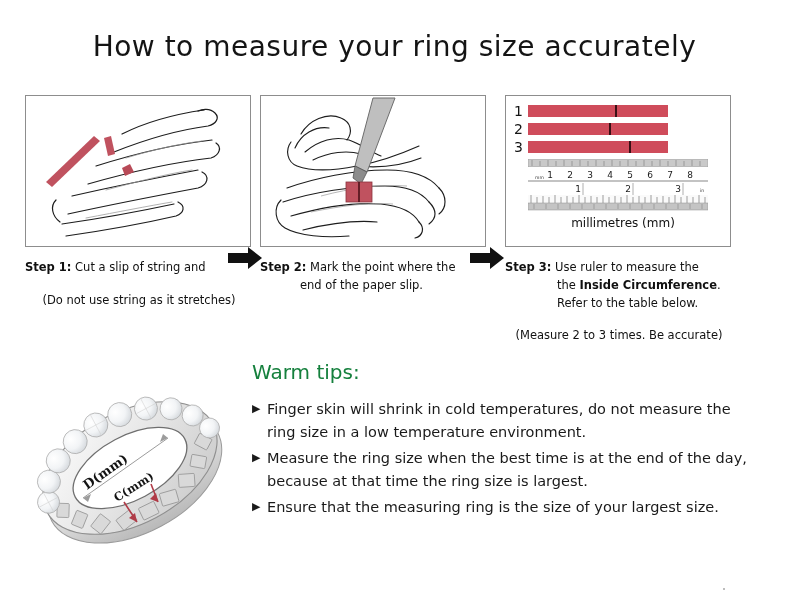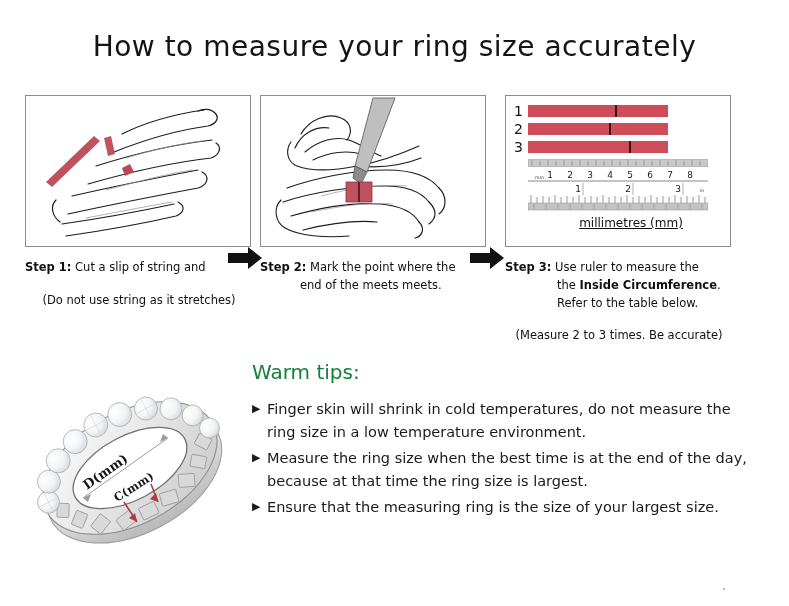--- a/index.html
+++ b/index.html
@@ -69,22 +69,22 @@
   
   .barwrap{position:absolute;left:8px;top:8px;}
   .barrow{display:flex;align-items:center;margin-bottom:4px;}
   .barnum{width:14px;font-size:14px;line-height:1;color:#151515;text-align:left;}
   .bar{position:relative;height:12px;background:#cf4c5b;}
   .bar .tick{position:absolute;top:0;width:2px;height:12px;background:#3a1015;}
 
   .rulerwrap{position:absolute;left:22px;top:63px;width:180px;height:52px;}
 
   .mmlabel{
-    position:absolute;left:12px;top:120px;width:226px;
-    text-align:center;font-size:12px;color:#111;text-decoration:underline;
+    position:absolute;left:4px;top:120px;width:226px;
+    text-align:center;font-size:12px;color:#111;
   }
 
   
   .lower{position:absolute;left:0;top:350px;width:789px;height:250px;}
   .ringbox{position:absolute;left:25px;top:0;width:215px;height:235px;}
   .ringbox svg{display:block;}
 
   .tips{position:absolute;left:252px;top:10px;width:510px;}
   .tips-title{
     font-size:20px;color:#15803d;margin-bottom:14px;font-weight:400;
@@ -193,21 +193,21 @@
           <g>
             <rect x="85" y="86" width="26" height="20" fill="#c0525f"></rect>
             <rect x="85" y="86" width="26" height="20" fill="none" stroke="#8c333d" stroke-width="0.8"></rect>
             <line x1="98" y1="86" x2="98" y2="106" stroke="#4d1219" stroke-width="1.6"></line>
           </g>
         </svg>
       </div>
       <div class="caption">
         <span style="font-weight:700">Step 2:</span>
         <span>Mark the point where the</span>
-        <span class="cap-ind">end of the meets meets.</span>
+        <span class="cap-ind">end of the paper slip.</span>
       </div>
     </div>
 
     <div class="arrow arrow2">
       <svg width="36" height="26" viewBox="0 0 36 26">
         <polygon points="0,8 20,8 20,2 34,13 20,24 20,18 0,18" fill="#111111"></polygon>
       </svg>
     </div>
 
     <div class="col col3">

